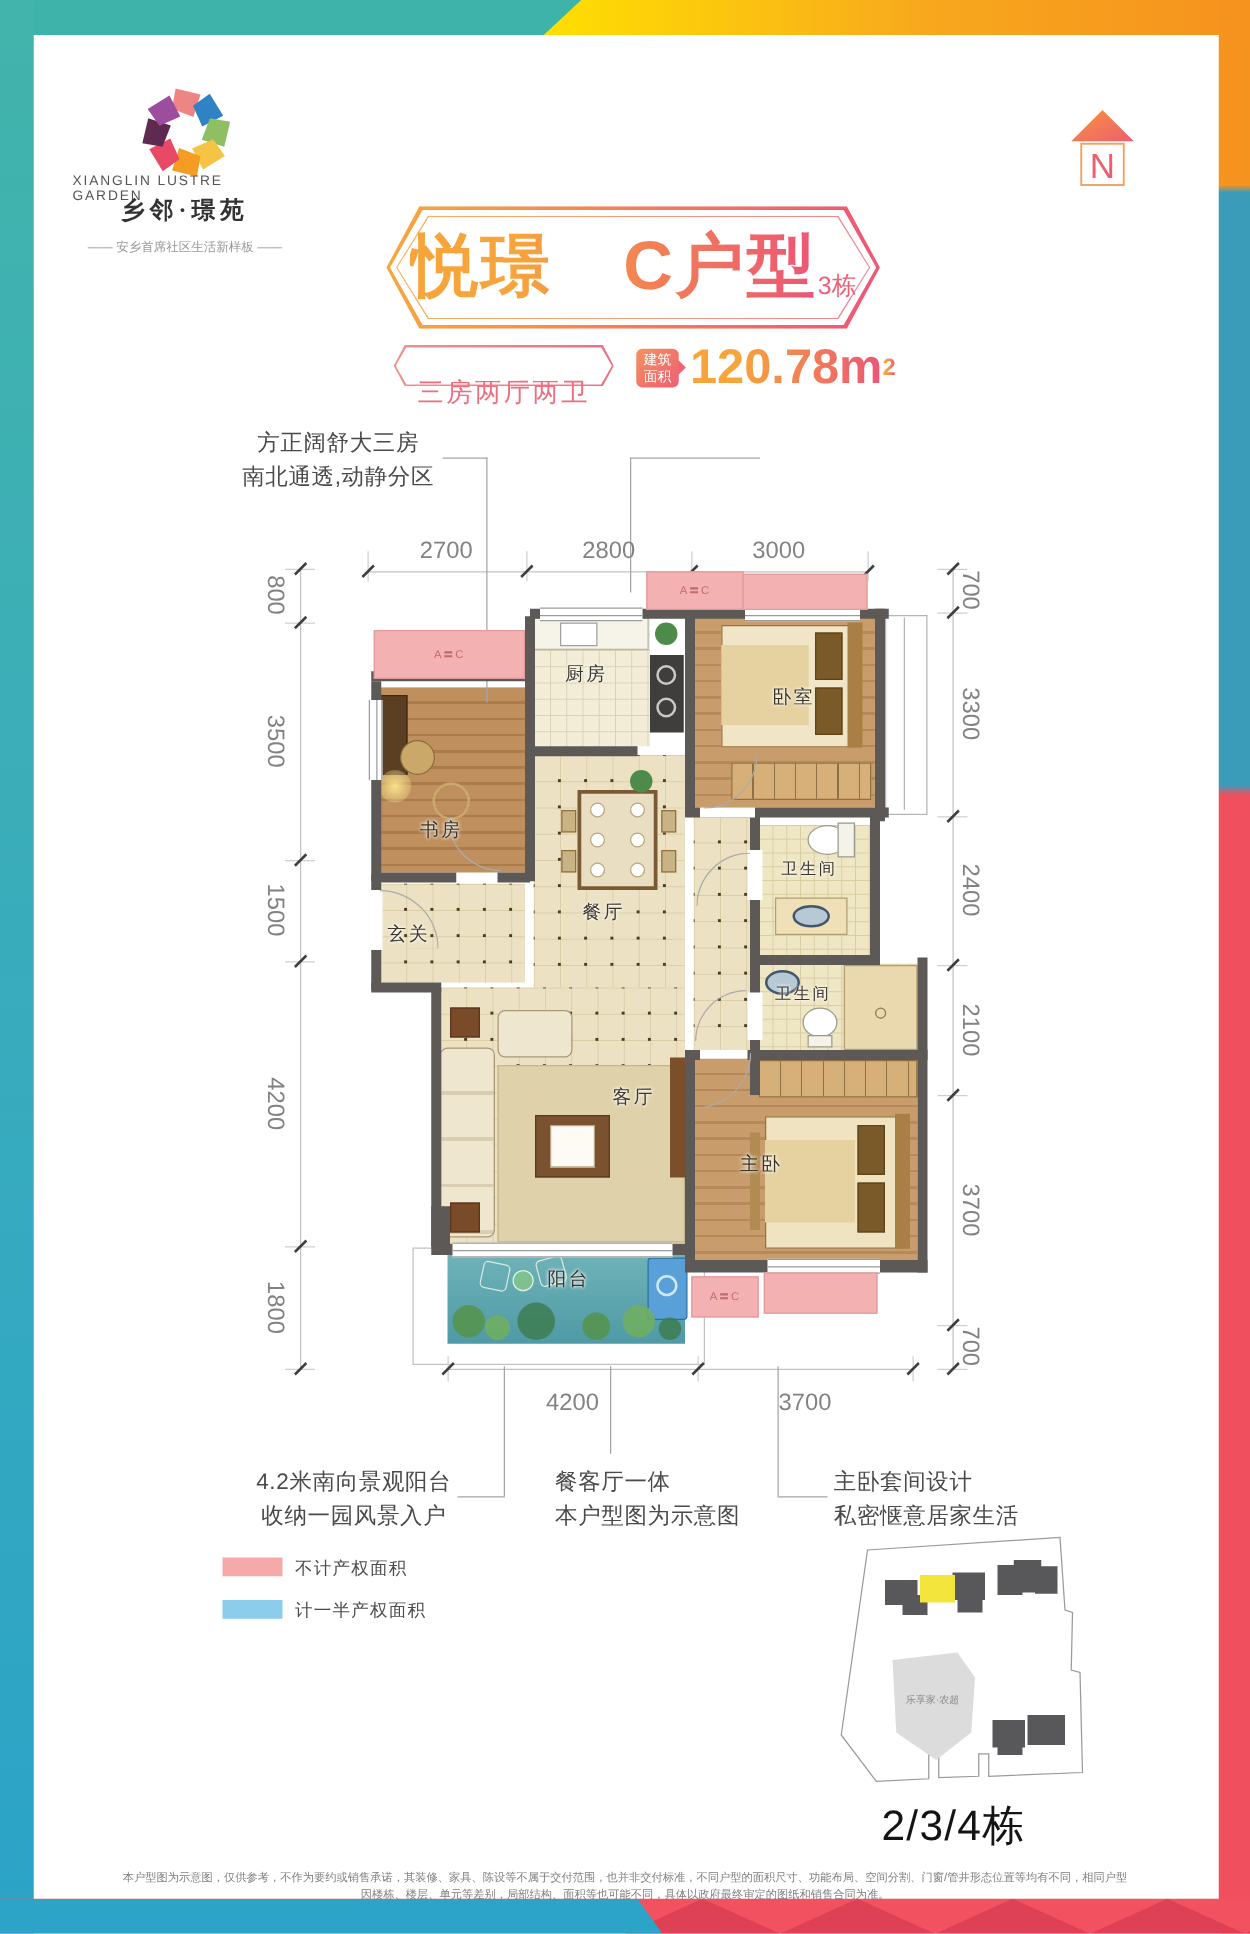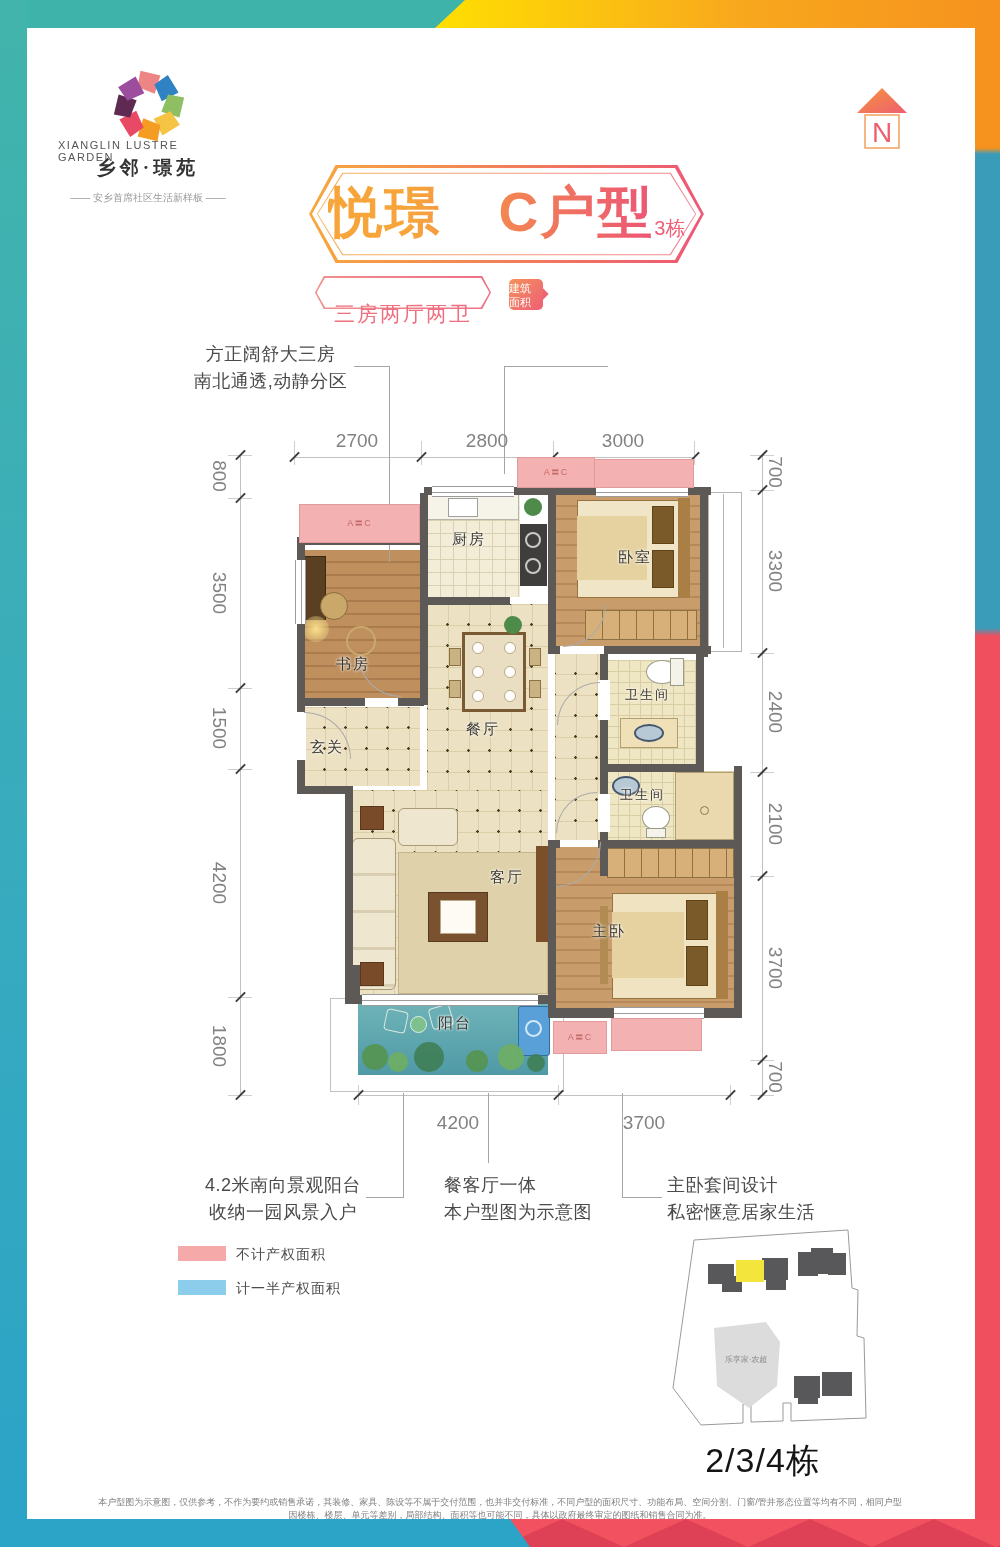--- a/index.html
+++ b/index.html
@@ -114,25 +114,28 @@
   <div class="hex" style="left:306px;top:166px;width:401px;height:96px;background:#fff;"></div>
   <div class="hex" style="left:311px;top:171px;width:391px;height:86px;background:linear-gradient(90deg,#f7b45c,#f08397);"></div>
   <div class="hex" style="left:312px;top:172px;width:389px;height:84px;background:#fff;"></div>
   <div class="abs" style="left:303px;top:176px;width:407px;text-align:center;z-index:12;">
     <span class="grad-text" style="font-size:55px;font-weight:bold;letter-spacing:2px;">悦璟　C户型</span><span style="font-size:20px;color:#ed6078;vertical-align:-4px;">3栋</span>
   </div>
 
   <div class="hex2" style="left:315px;top:276px;width:176px;height:33px;background:linear-gradient(90deg,#f0908d,#ee6f86);z-index:12;"></div>
   <div class="hex2" style="left:316.5px;top:277.5px;width:173px;height:30px;background:#fff;z-index:12;"></div>
   <div class="abs" style="left:315px;top:281px;width:176px;text-align:center;font-size:21px;color:#ee6f80;letter-spacing:2px;z-index:13;margin-top:19px;">三房两厅两卫</div>
-  <div class="abs" style="left:509px;top:279px;width:34px;height:31px;border-radius:5px;background:linear-gradient(135deg,#f4925c,#ee5f75);z-index:12;color:#fff;font-size:11px;line-height:14px;padding-top:2px;box-sizing:border-box;">
+  <div class="abs" style="left:509px;top:279px;width:34px;height:31px;border-radius:5px;background:linear-gradient(135deg,#f4925c,#ee5f75);z-index:12;text-align:center;color:#fff;font-size:11px;line-height:14px;padding-top:2px;box-sizing:border-box;">
     <span>建筑</span><br>
     <span>面积</span>
   </div>
   <div class="abs" style="left:539px;top:290px;width:8px;height:8px;background:#ee6472;transform:rotate(45deg);z-index:11;"></div>
+  <div class="abs" style="left:552px;top:272px;z-index:12;">
+    <span class="grad-text" style="font-size:39px;font-weight:bold;">120.78m</span><sup class="grad-text" style="font-size:19px;font-weight:bold;">2</sup>
+  </div>
 
   <div class="callout" style="left:188px;top:341px;width:165px;text-align:center;">
     <span>方正阔舒大三房</span><br>
     <span>南北通透,动静分区</span>
   </div>
   <div class="lead" style="left:354px;top:366px;width:36px;height:1px;"></div>
   <div class="lead" style="left:389px;top:366px;width:1px;height:196px;"></div>
   <div class="lead" style="left:504px;top:366px;width:104px;height:1px;"></div>
   <div class="lead" style="left:504px;top:366px;width:1px;height:108px;"></div>
 

